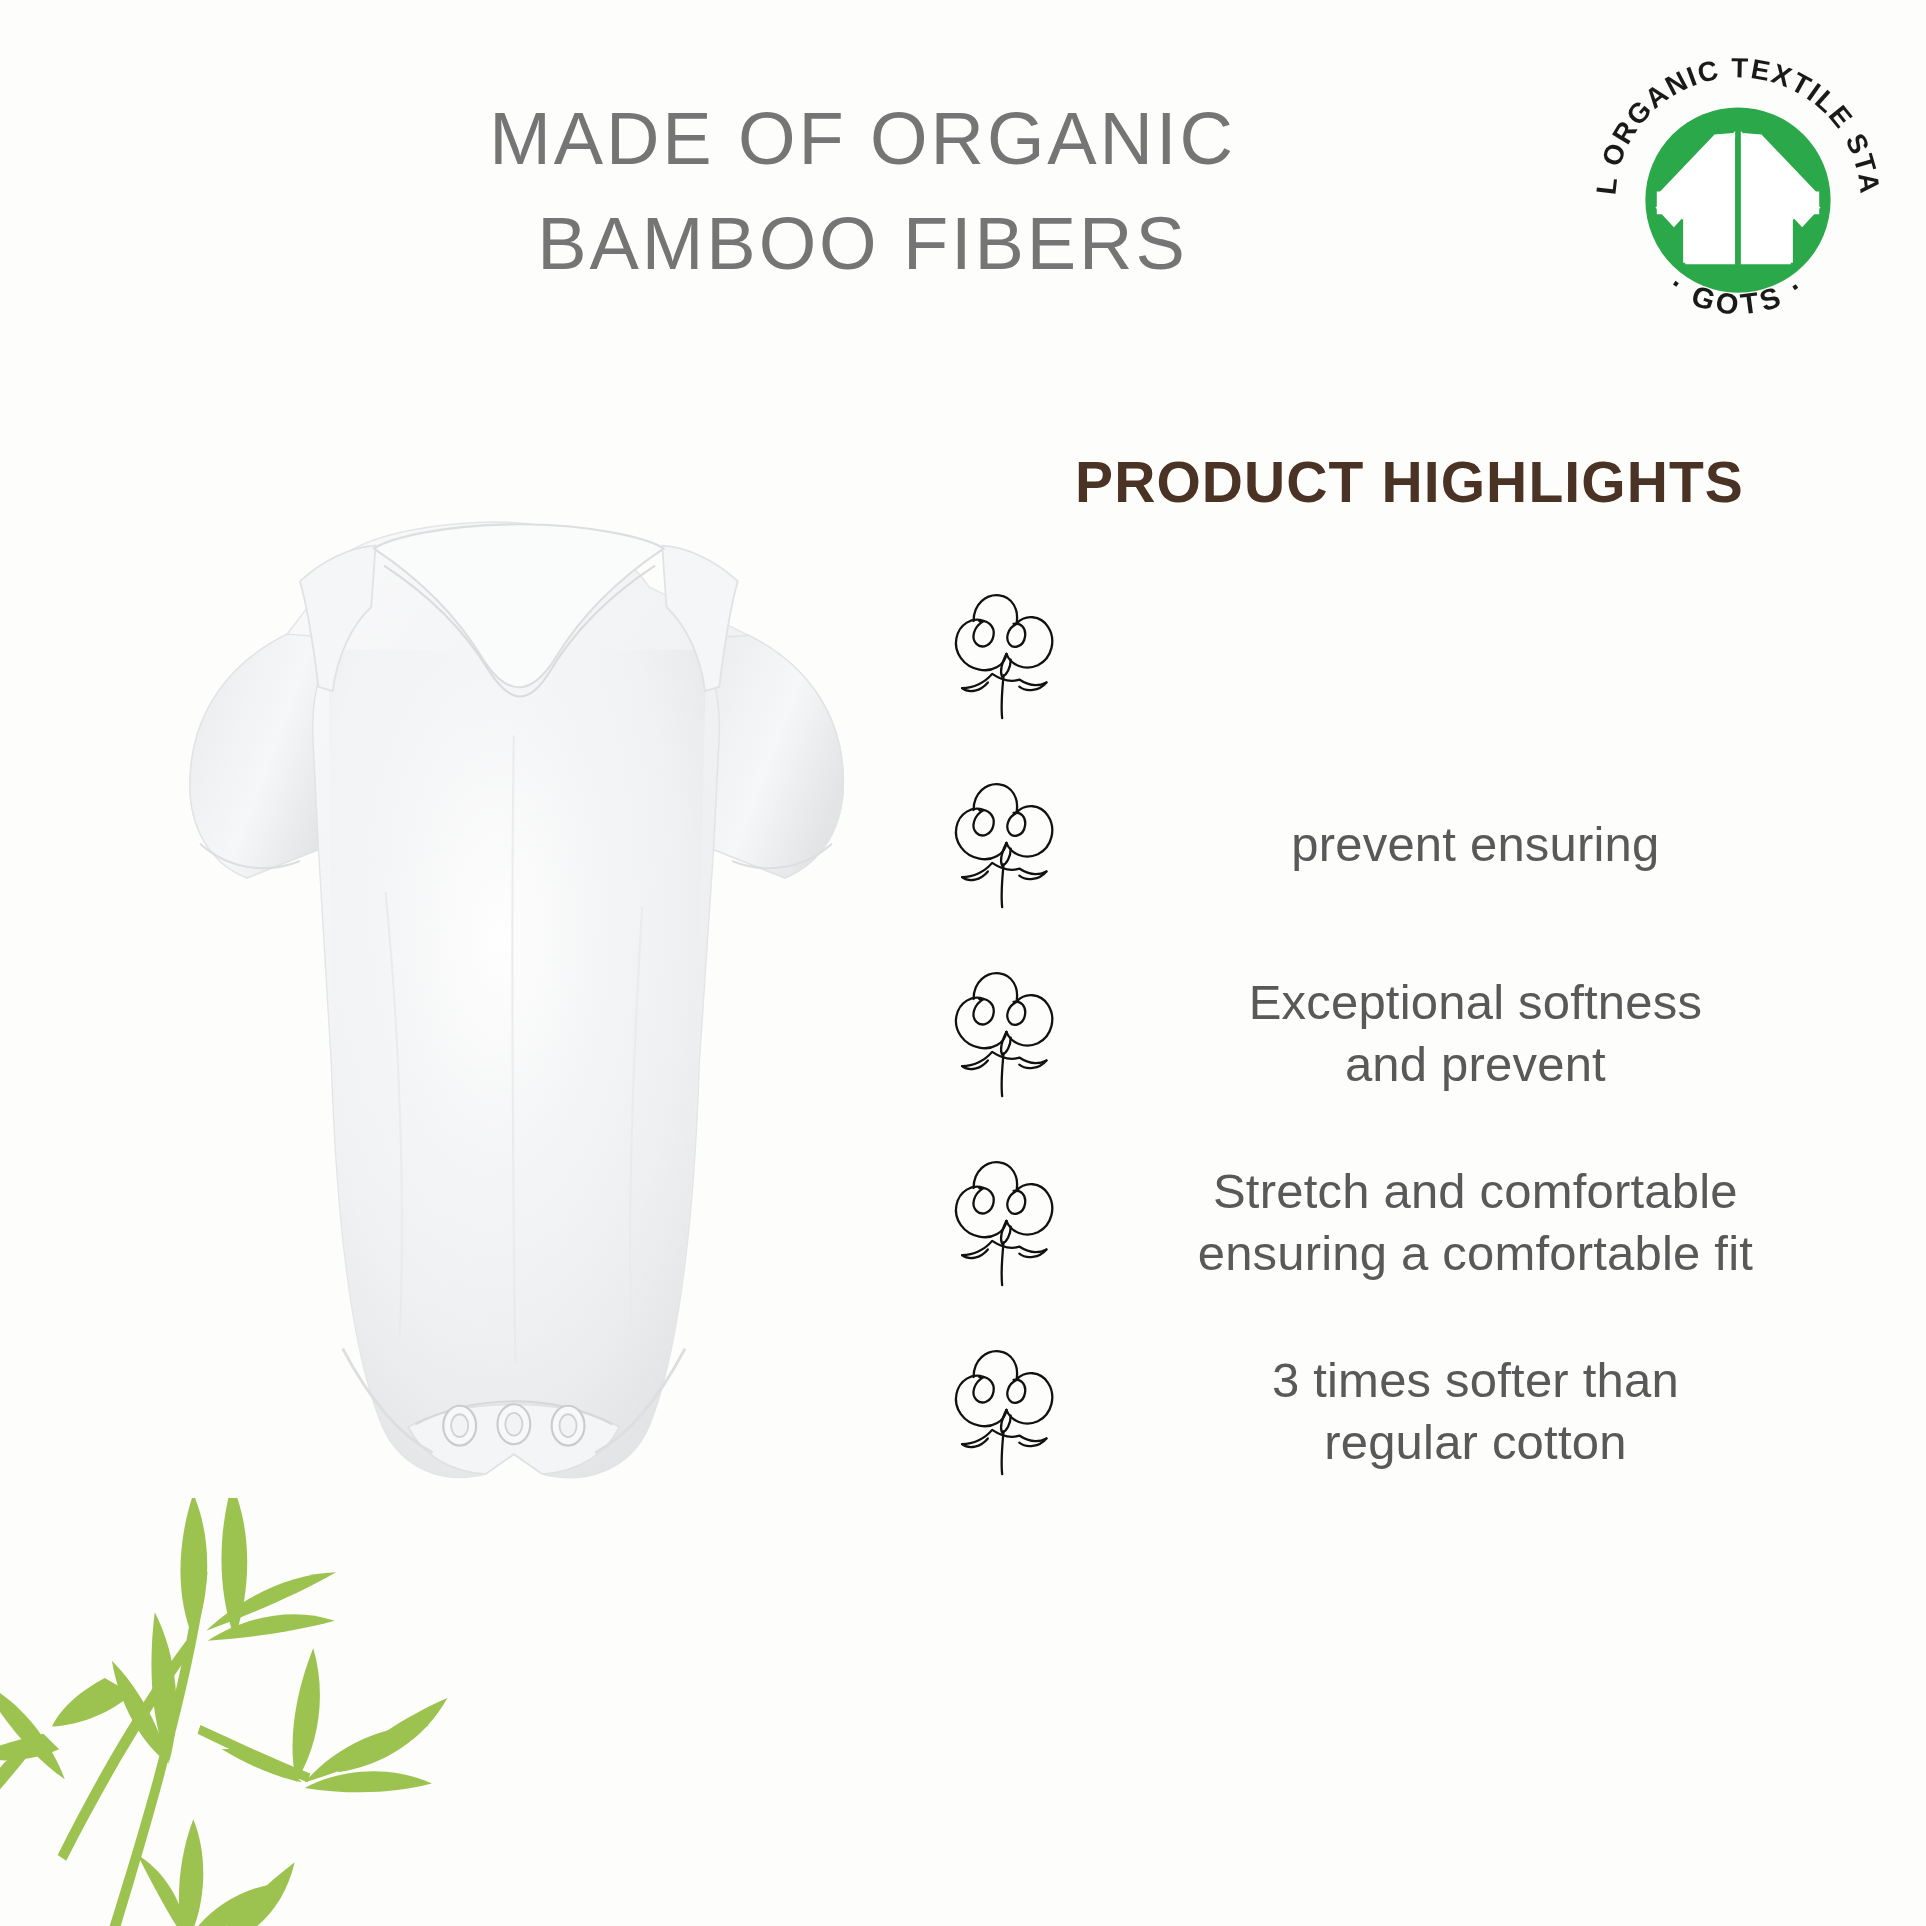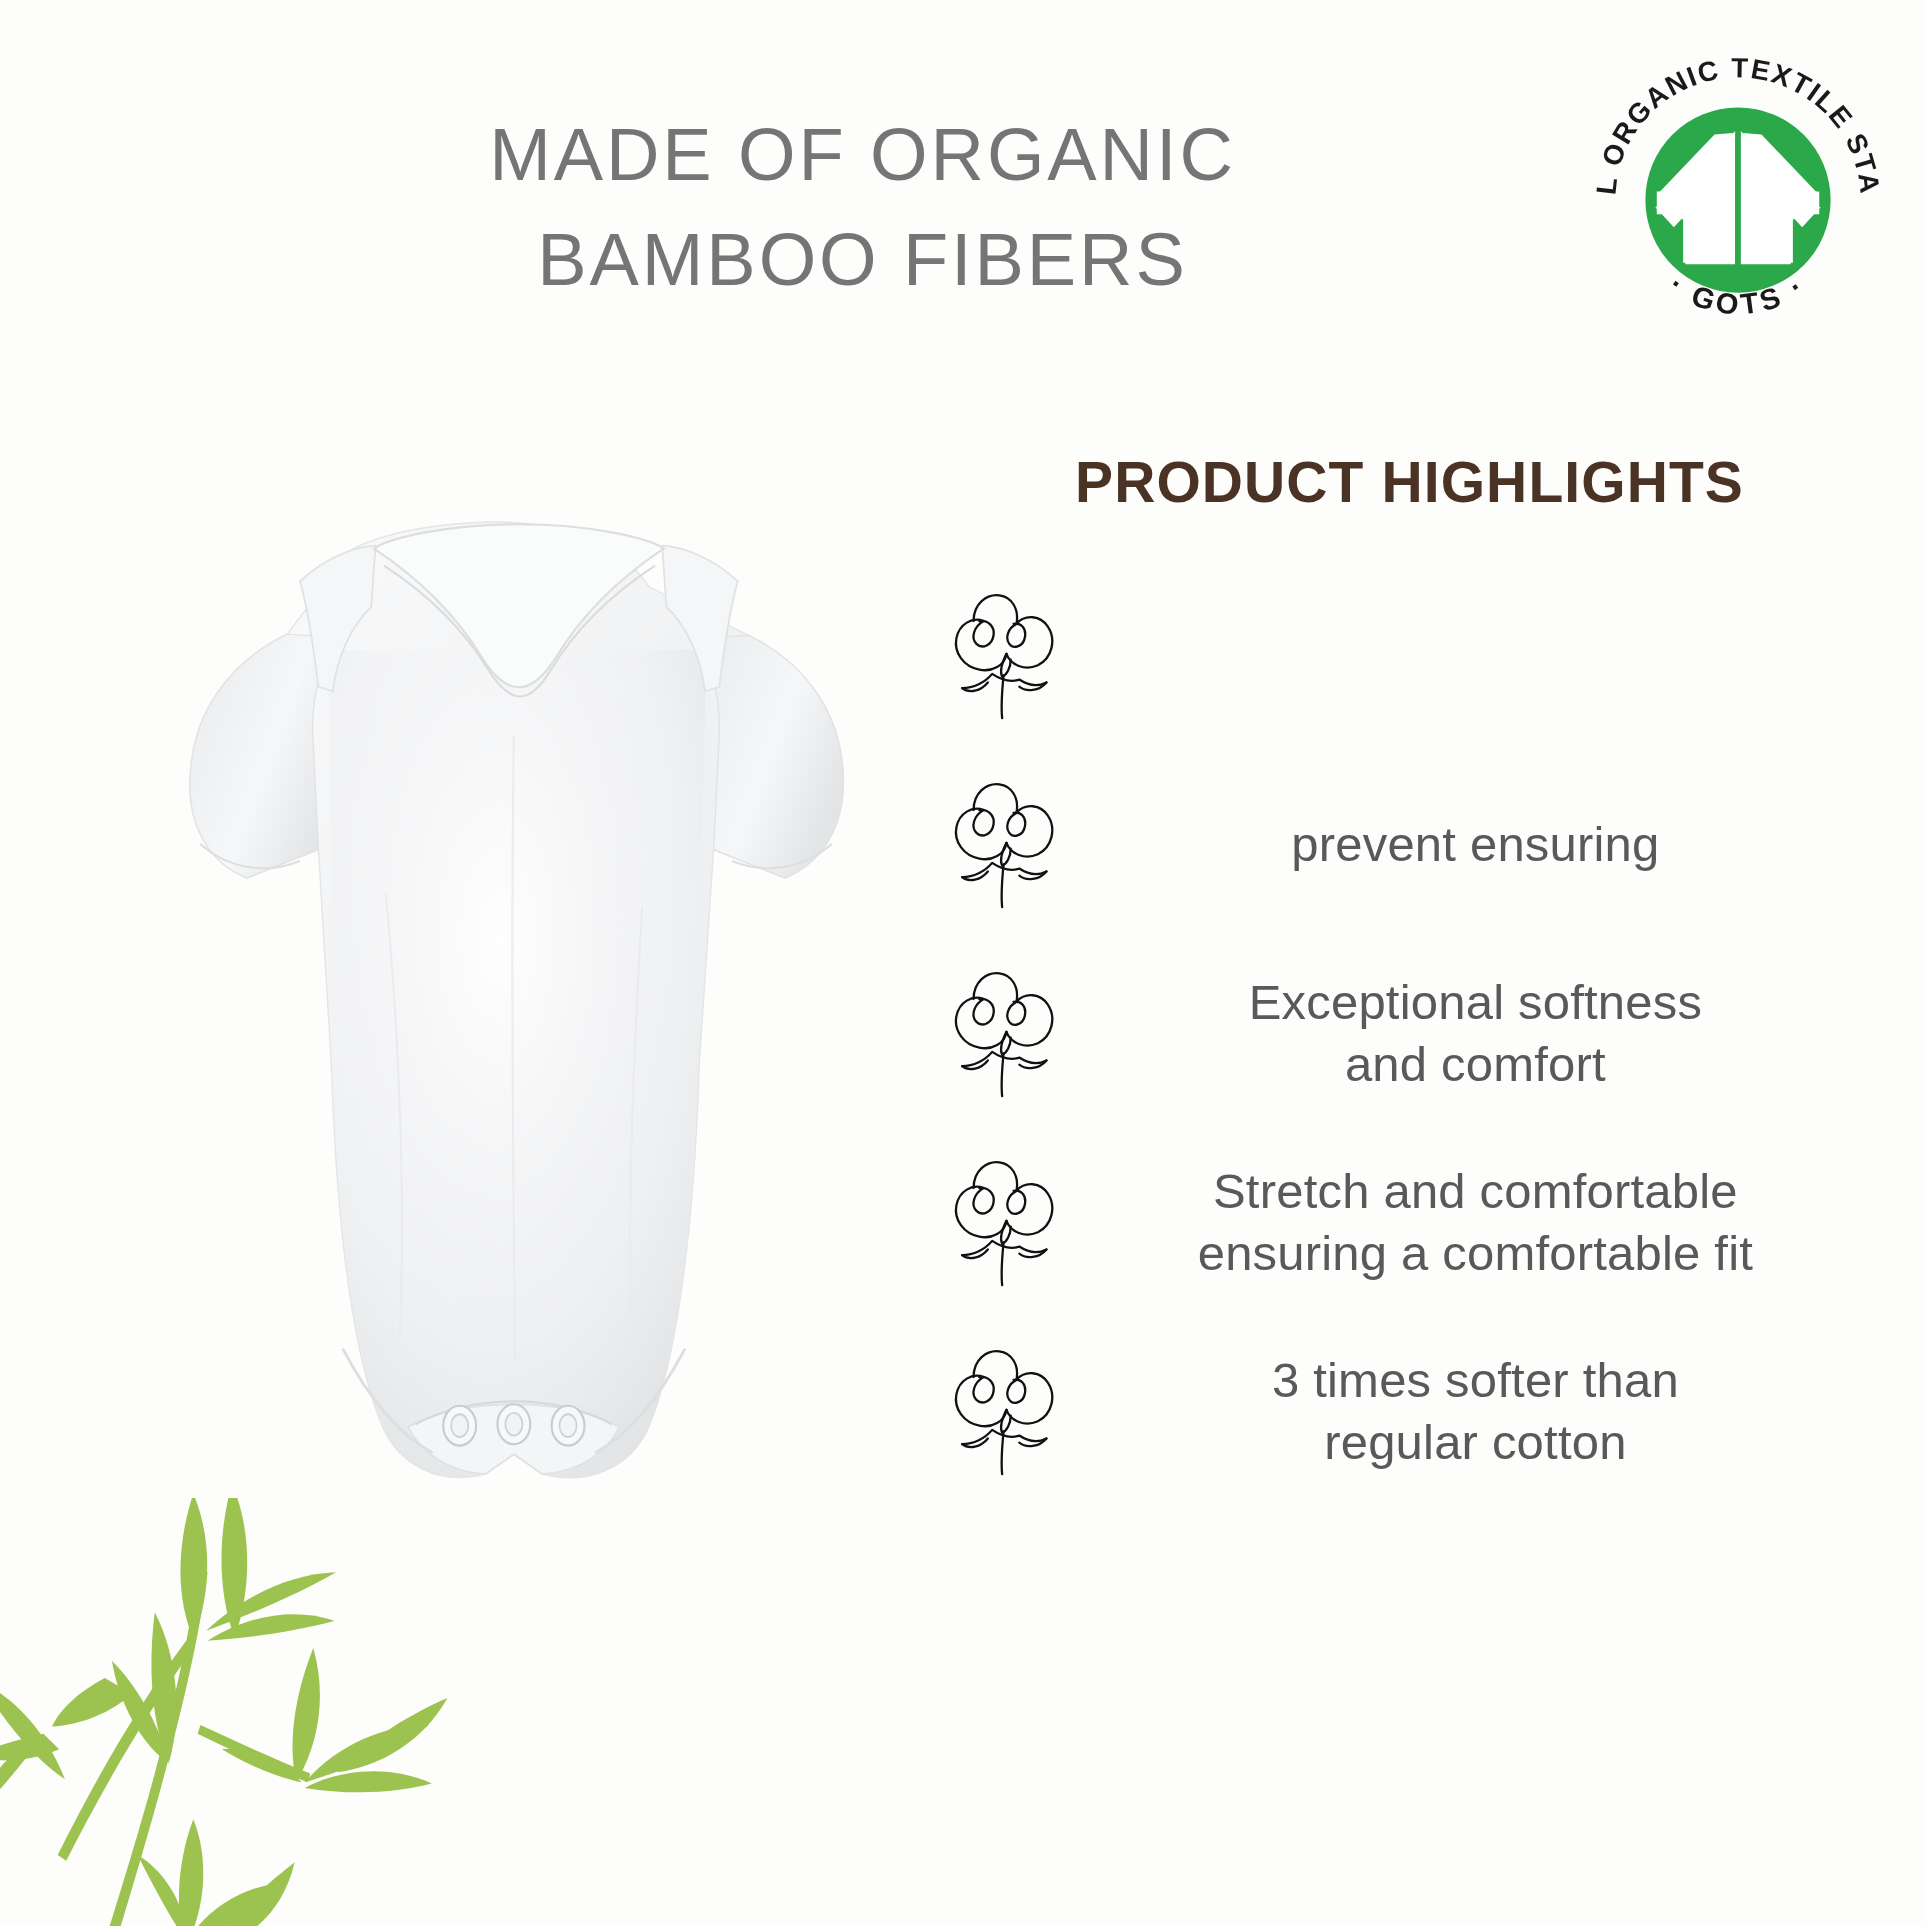--- a/index.html
+++ b/index.html
@@ -14,21 +14,21 @@
     position: relative;
     width: 1926px;
     height: 1926px;
     background: #fdfdfb;
   }
 
   
   .headline {
     position: absolute;
     left: 399px;
-    top: 102px;
+    top: 86px;
     width: 927px;
     text-align: center;
     color: #757575;
     font-weight: 300;
     font-size: 74px;
     line-height: 1.42;
     letter-spacing: 2.9px;
     white-space: nowrap;
   }
   .headline .l1 { display: block; }
@@ -324,21 +324,21 @@
             <path d="M 100 46 C 88 52 84 66 90 74 C 96 82 110 78 112 64 C 114 52 106 44 96 46"></path>
             <path d="M 86 88 C 80 100 76 112 80 120 C 86 118 92 108 92 96"></path>
             <path d="M 24 136 C 40 136 56 128 66 116 C 78 124 92 128 104 124 C 116 132 130 134 142 128"></path>
             <path d="M 24 136 C 34 144 50 140 60 128"></path>
             <path d="M 142 128 C 132 140 114 142 104 134"></path>
             <path d="M 82 118 C 80 138 78 158 80 178"></path>
           </svg>
         </div>
         <div class="feature-text">
           <span>Exceptional softness</span>
-          <span>and comfort</span>
+          <span>and prevent</span>
         </div>
       </div>
 
       <div class="feature">
         <div class="feature-icon">
           <svg viewBox="0 0 168 182" xmlns="http://www.w3.org/2000/svg" fill="none" stroke="#111" stroke-width="3.2" stroke-linecap="round" stroke-linejoin="round">
             <path d="M 40 42 C 40 18 58 4 76 6 C 94 8 104 26 100 46"></path>
             <path d="M 100 46 C 112 32 134 34 144 50 C 156 68 150 94 130 104 C 112 112 92 104 86 88"></path>
             <path d="M 86 88 C 84 104 66 114 48 110 C 26 106 12 86 16 66 C 20 46 38 36 54 42"></path>
             <path d="M 54 42 C 40 50 36 66 44 74 C 52 82 66 76 68 62 C 70 50 60 40 48 42"></path>

